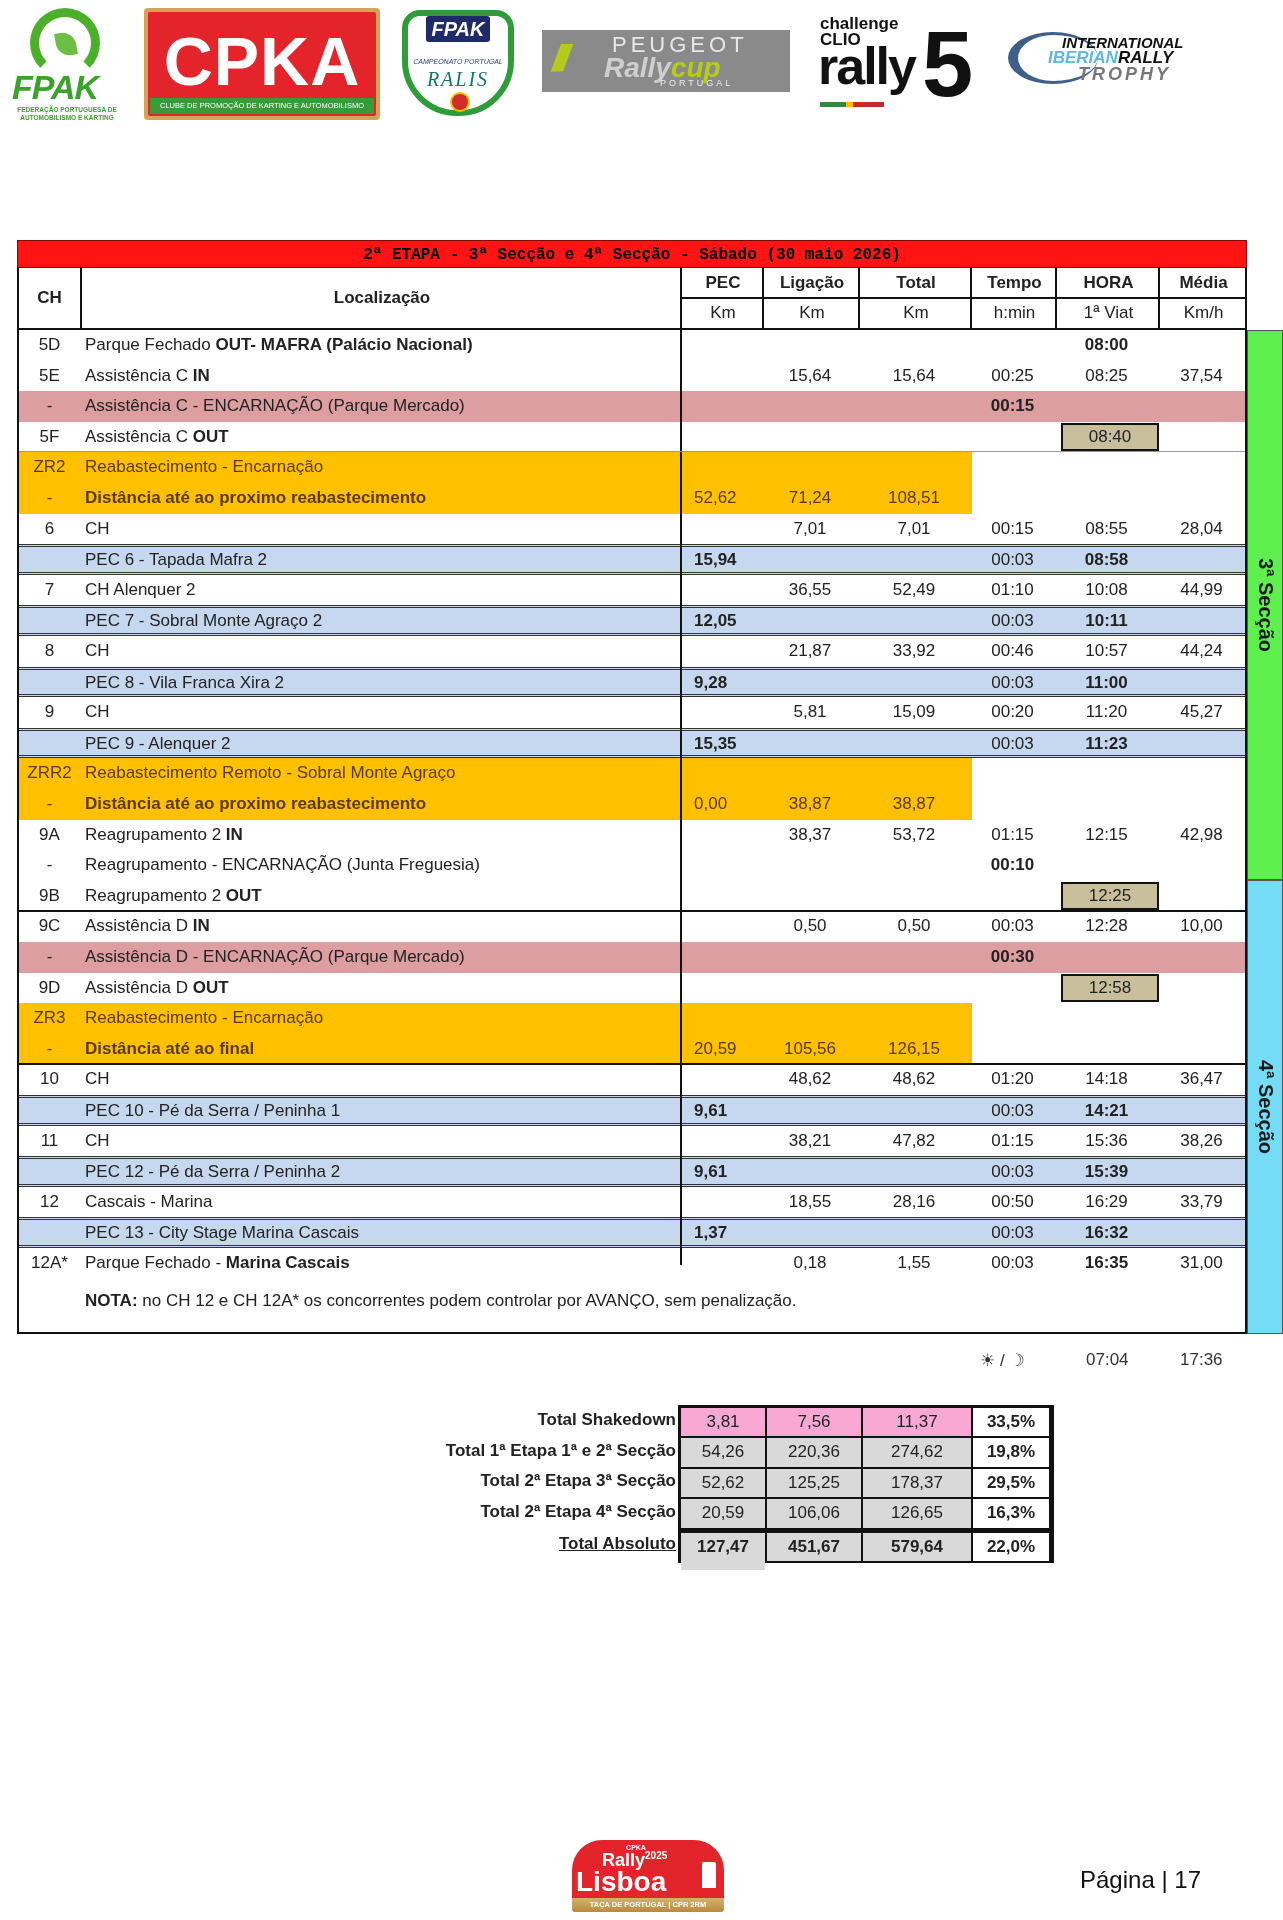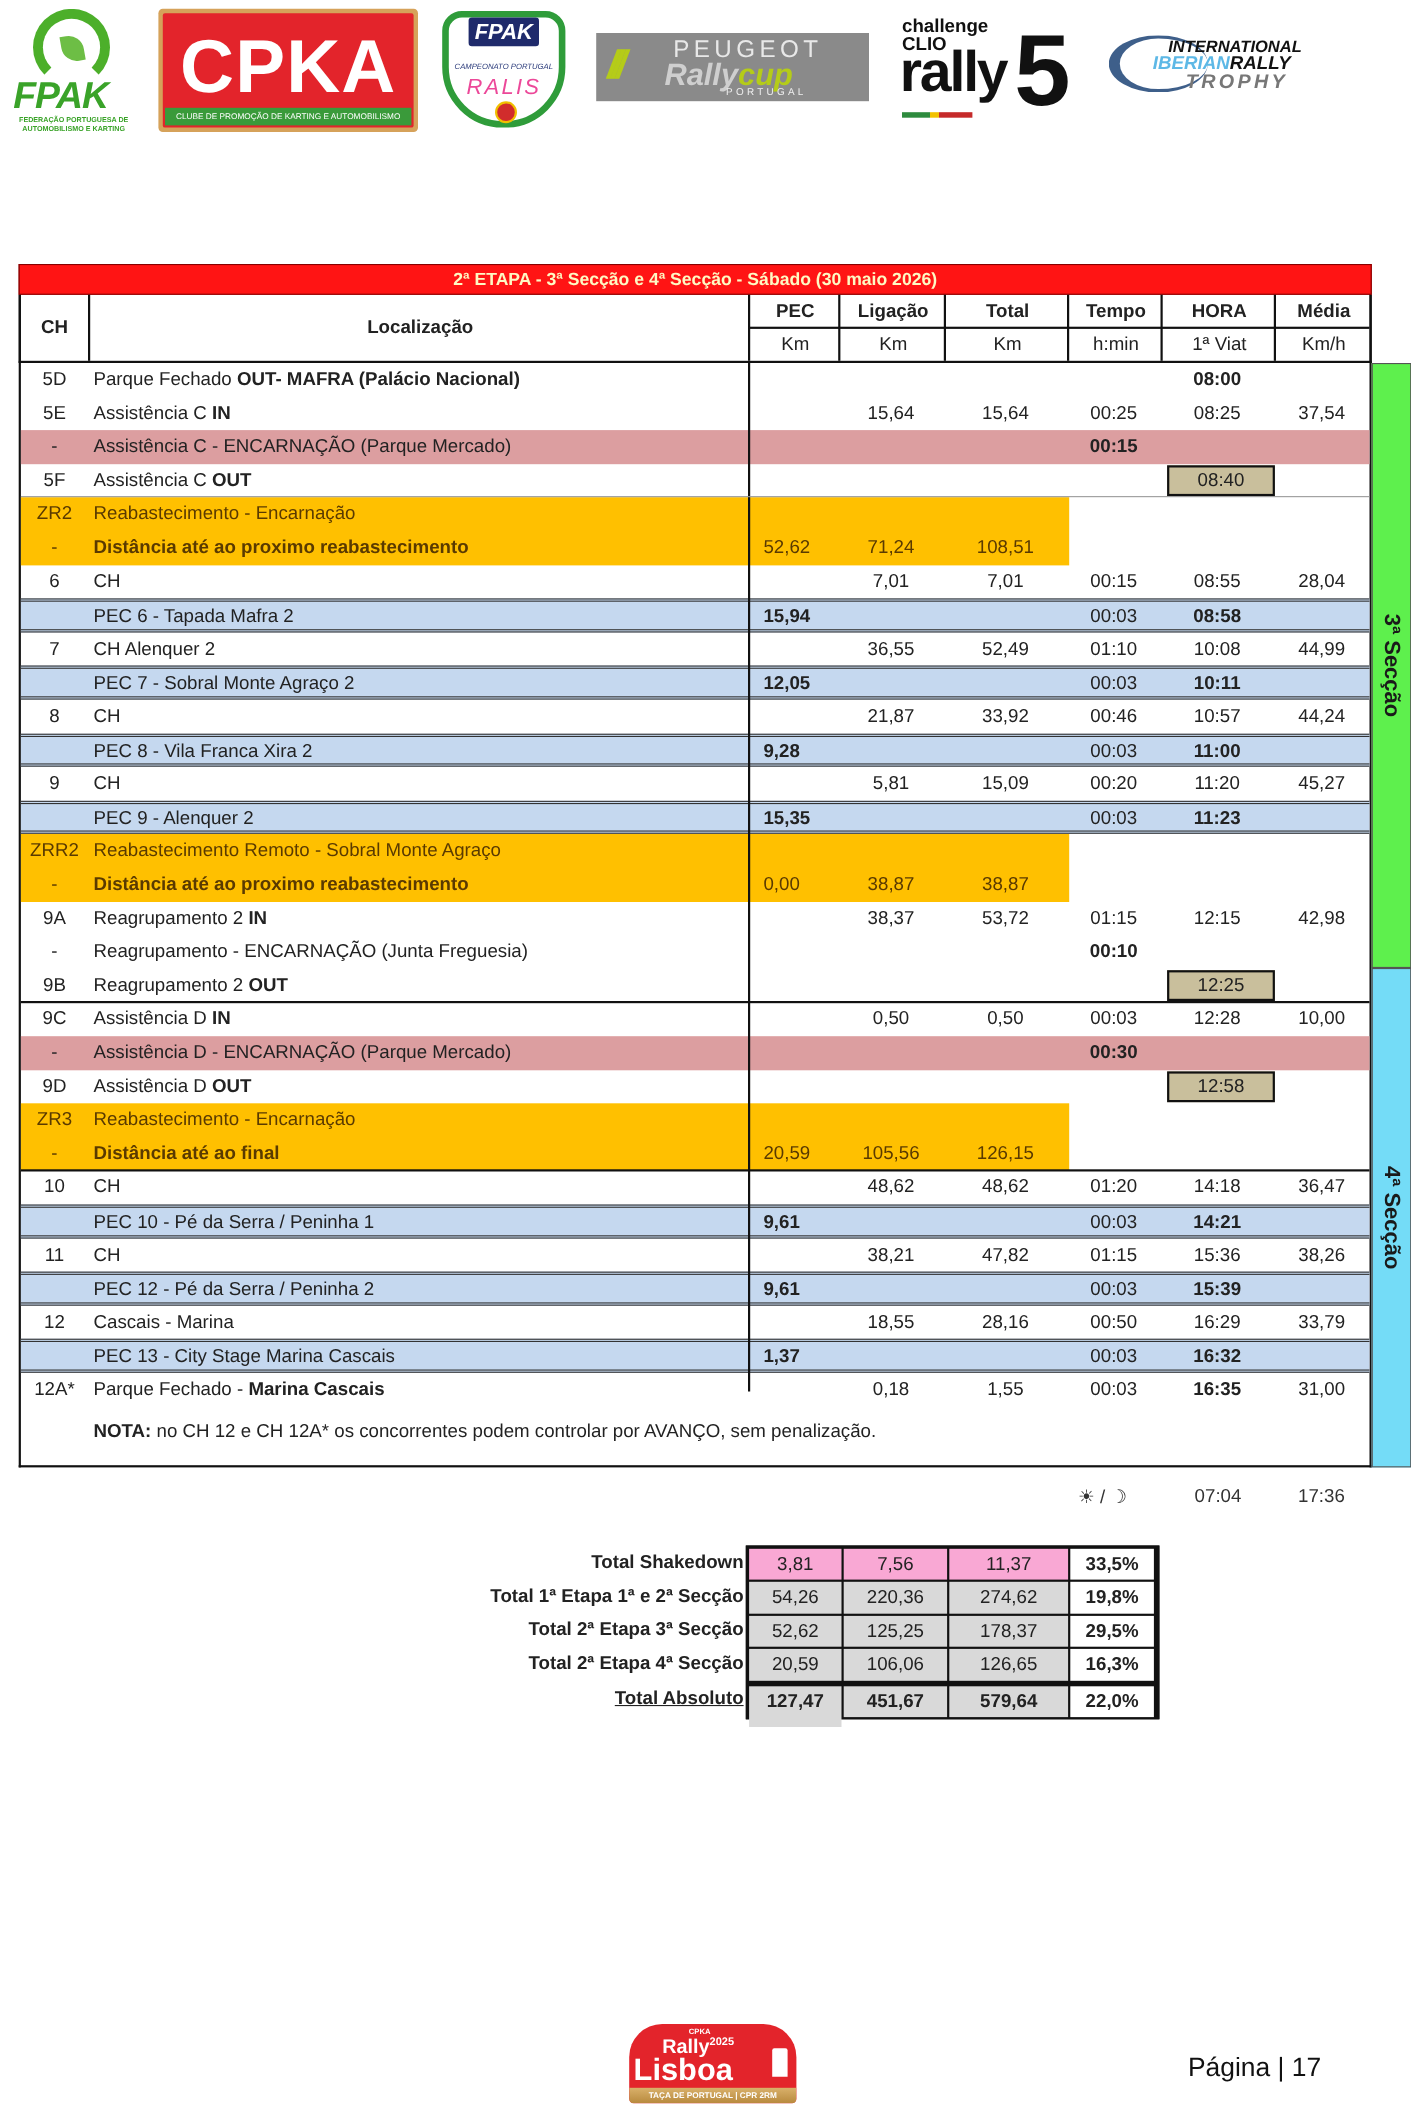--- a/index.html
+++ b/index.html
@@ -18,21 +18,21 @@
   .fpak .sub { position: absolute; left: 0; top: 98px; width: 118px; font-size: 6.5px; color: #3aa329; text-align: center; line-height: 8px; font-weight: bold; }
   .cpka { left: 144px; top: 8px; width: 236px; height: 112px; background: #d6a25a; border-radius: 4px; }
   .cpka .inner { position: absolute; left: 4px; top: 4px; right: 4px; bottom: 4px; background: #e3242b; border-radius: 2px; }
   .cpka .name { position: absolute; left: 0; right: 0; top: 10px; text-align: center; font-size: 68px; font-weight: bold; color: #fff; letter-spacing: 1px; }
   .cpka .bar { position: absolute; left: 2px; right: 2px; bottom: 2px; height: 16px; background: #3a9a3a; color: #fff; font-size: 7.5px; text-align: center; line-height: 16px; }
   .ralis { left: 396px; top: 10px; width: 124px; height: 108px; }
   .ralis .shield { position: absolute; left: 6px; top: 0; width: 112px; height: 106px; background: #fff;
                    border: 6px solid #2f9c3a; border-radius: 18px 18px 55px 55px; box-sizing: border-box; }
   .ralis .tag { position: absolute; left: 30px; top: 6px; width: 64px; height: 26px; background: #1f2a6b; color: #fff; font-size: 20px; font-weight: bold; font-style: italic; text-align: center; line-height: 26px; border-radius: 3px; }
   .ralis .small { position: absolute; left: 4px; right: 4px; top: 48px; font-size: 7px; color: #2a3a7a; text-align: center; font-style: italic; }
-  .ralis .big { position: absolute; left: 4px; right: 4px; top: 58px; font-size: 20px; color: #ec4899; text-align: center; font-style: italic; letter-spacing: 2px; }
+  .ralis .big { position: absolute; left: 4px; right: 4px; top: 58px; font-size: 20px; color: #0f766e; text-align: center; font-style: italic; letter-spacing: 2px; font-family: Liberation Serif, serif; }
   .ralis .flag { position: absolute; left: 54px; top: 82px; width: 16px; height: 16px; border-radius: 50%; background: #d12c2c; border: 2px solid #f0c000; }
   .peugeot { left: 542px; top: 30px; width: 248px; height: 62px; background: #8a8a8a; }
   .peugeot .stripes { position: absolute; left: 10px; top: 8px; font-size: 36px; font-weight: bold; font-style: italic; color: #b5cc18; letter-spacing: -6px; }
   .peugeot .brand { position: absolute; left: 70px; top: 2px; font-size: 22px; color: #e8e8e8; letter-spacing: 4px; }
   .peugeot .cup { position: absolute; left: 62px; top: 22px; font-size: 28px; font-weight: bold; font-style: italic; color: #b5cc18; }
   .peugeot .rally { color: #cfcfcf; }
   .peugeot .pt { position: absolute; left: 118px; top: 48px; font-size: 9px; color: #eee; letter-spacing: 3px; }
   .clio { left: 820px; top: 14px; width: 170px; height: 104px; }
   .clio .t1 { position: absolute; left: 0; top: 0; font-size: 17px; font-weight: bold; color: #111; }
   .clio .t2 { position: absolute; left: 0; top: 16px; font-size: 17px; font-weight: bold; color: #111; }
@@ -45,22 +45,22 @@
                      border-left: 10px solid #3e5f8a; border-top: 3px solid #3e5f8a; border-bottom: 3px solid #3e5f8a; box-sizing: border-box; }
   .iberian .l1 { position: absolute; left: 54px; top: 4px; font-size: 15px; font-weight: bold; font-style: italic; color: #111; }
   .iberian .l2 { position: absolute; left: 40px; top: 18px; font-size: 17px; font-weight: bold; font-style: italic; color: #5db8e6; }
   .iberian .l2 b { color: #111; }
   .iberian .l3 { position: absolute; left: 70px; top: 34px; font-size: 18px; font-weight: bold; font-style: italic; color: #777; letter-spacing: 3px; }
 
   
   .sched { position: absolute; left: 17px; top: 240px; width: 1230px; height: 1094px;
            border: 2px solid #111; border-top: none; box-sizing: border-box; }
   .titlebar { position: absolute; left: 17px; top: 240px; width: 1230px; height: 28px; background: #ff1414;
-              color: #fef9c3; font-weight: bold; font-size: 16px; text-align: center; line-height: 28px;
-              border: 1px solid #800; box-sizing: border-box; }
+              color: #000000; font-weight: bold; font-size: 16px; text-align: center; line-height: 28px;
+              border: 1px solid #800; box-sizing: border-box; font-family: Liberation Mono, monospace; }
   .hdr { position: absolute; left: 17px; top: 268px; width: 1230px; height: 62px; border: 2px solid #111; border-top: none; box-sizing: border-box; }
   .hcell { position: absolute; font-size: 17px; text-align: center; box-sizing: border-box; }
   .hcell.b { font-weight: bold; }
   .vline { position: absolute; width: 2px; background: #111; }
   .hline { position: absolute; height: 2px; background: #111; }
 
   .rows { position: absolute; left: 19px; top: 330px; width: 1226px; }
   .row { position: absolute; left: 0; width: 1226px; height: 30.6px; font-size: 17px; line-height: 30.6px; }
   .row.pec { background: #c5d8ef; border-top: 3px double #333; border-bottom: 3px double #333; box-sizing: border-box; line-height: 25px; }
   .row.assist { background: #dc9ea0; }

